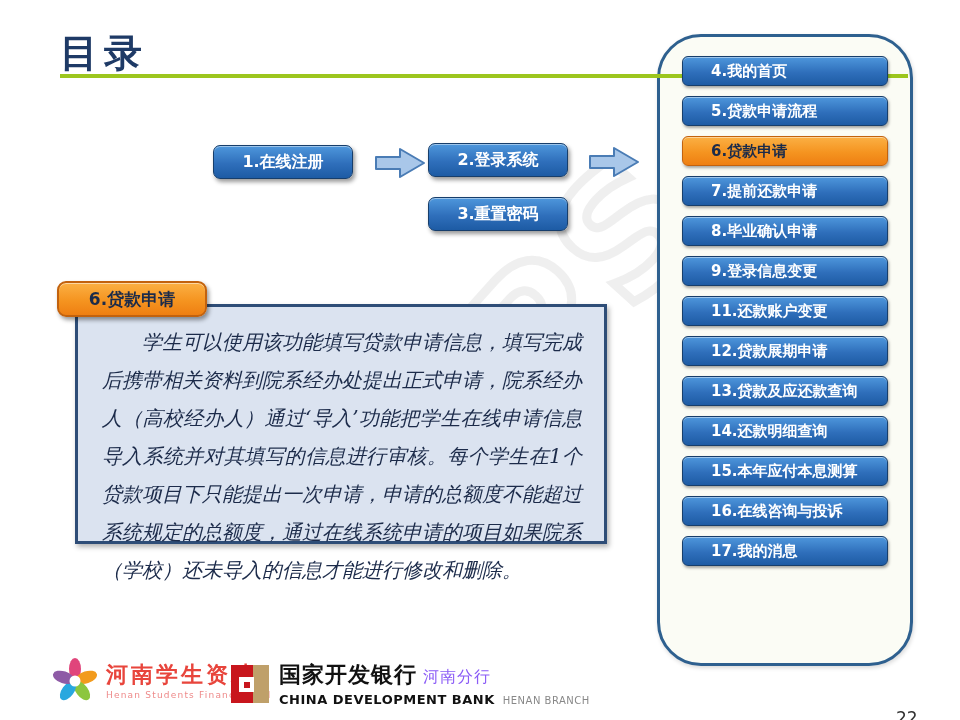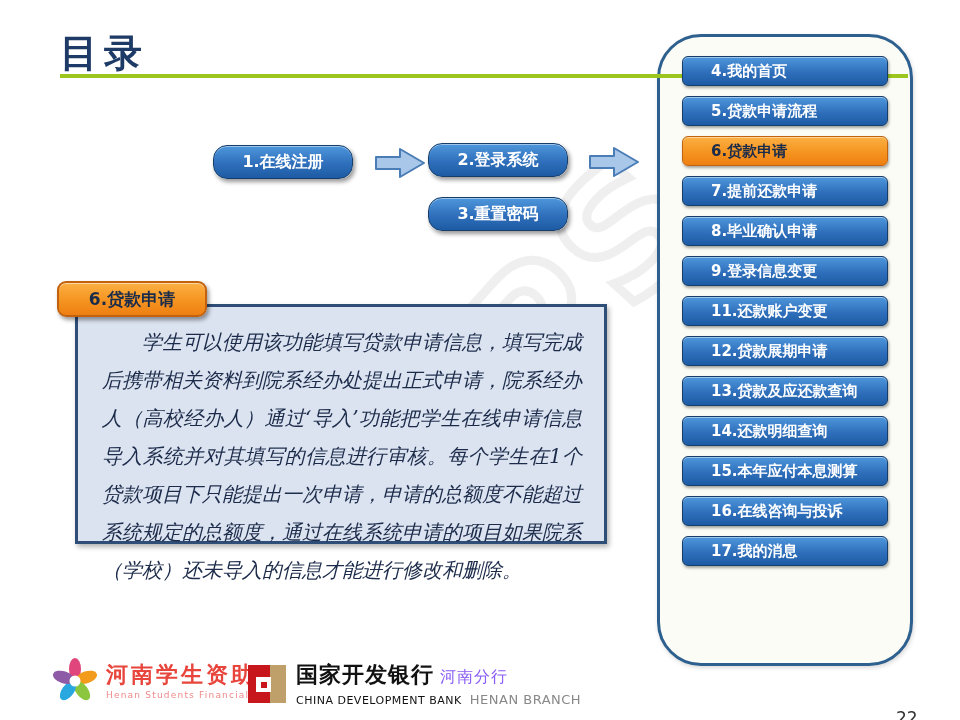--- a/index.html
+++ b/index.html
@@ -46,21 +46,21 @@
     color:#ffffff;font-weight:bold;font-size:15px;line-height:28px;
     padding-left:28px;white-space:nowrap;overflow:hidden;
   }
   .menu-btn.active{
     border-color:var(--c-orange-border,#C2620E);
     background:linear-gradient(180deg,var(--c-orange-top,#FBB044) 0%,#F59420 55%,var(--c-orange-bottom,#EE7F12) 100%);
     color:#1B2B4A;
   }
   
   .flow-box{
-    position:absolute;width:140px;height:34px;border-radius:14px;box-sizing:border-box;
+    position:absolute;width:140px;height:34px;border-radius:7px;box-sizing:border-box;
     border:1px solid var(--c-btn-border,#173E6B);
     background:linear-gradient(180deg,var(--c-btn-blue-top,#4E97DC) 0%,#2F6FBB 55%,var(--c-btn-blue-bottom,#1D5BA4) 100%);
     box-shadow:2px 3px 4px rgba(0,0,0,.4), inset 0 1px 0 rgba(255,255,255,.45);
     color:#fff;font-weight:bold;font-size:16px;line-height:32px;text-align:center;
     z-index:3;
   }
   .flow-arrow{position:absolute;z-index:3;}
   
   .detail-box{
     position:absolute;left:75px;top:304px;width:532px;height:240px;box-sizing:border-box;
@@ -85,34 +85,34 @@
   .footer-henan{
     position:absolute;left:52px;top:658px;display:flex;align-items:center;gap:8px;z-index:4;
   }
   .henan-text .cn{
     color:var(--c-red-brand,#E8453C);font-weight:bold;font-size:22px;letter-spacing:3px;line-height:24px;
   }
   .henan-text .en{
     color:#EE8A8A;font-size:9px;letter-spacing:1.2px;margin-top:3px;
   }
   .footer-cdb{
-    position:absolute;left:248px;top:660px;display:flex;align-items:center;gap:10px;z-index:4;
+    position:absolute;left:231px;top:660px;display:flex;align-items:center;gap:10px;z-index:4;
   }
   .cdb-text .row1{display:flex;align-items:baseline;gap:6px;}
   .cdb-text .cn{
     font-family:"DejaVu Serif","Liberation Serif",serif;
     color:#111111;font-weight:bold;font-size:22px;letter-spacing:1px;
   }
   .cdb-text .branch{
     font-family:"DejaVu Serif","Liberation Serif",serif;
     color:#8b5cf6;font-size:16px;letter-spacing:1px;
   }
   .cdb-text .row2{display:flex;align-items:baseline;gap:8px;margin-top:2px;}
-  .cdb-text .en{color:#111;font-weight:normal;font-size:11px;letter-spacing:.5px;}
-  .cdb-text .en2{color:#888;font-size:13px;letter-spacing:.5px;}
+  .cdb-text .en{color:#111;font-weight:bold;font-size:13px;letter-spacing:.5px;}
+  .cdb-text .en2{color:#888;font-size:10px;letter-spacing:.5px;}
   .page-number{
     position:absolute;left:896px;top:672px;font-size:17px;color:#333333;z-index:4;margin-top:36px;
   }
 </style>
 </head>
 <body>
 
 <div class="slide-title">目录</div>
 <div class="title-rule"></div>
 

